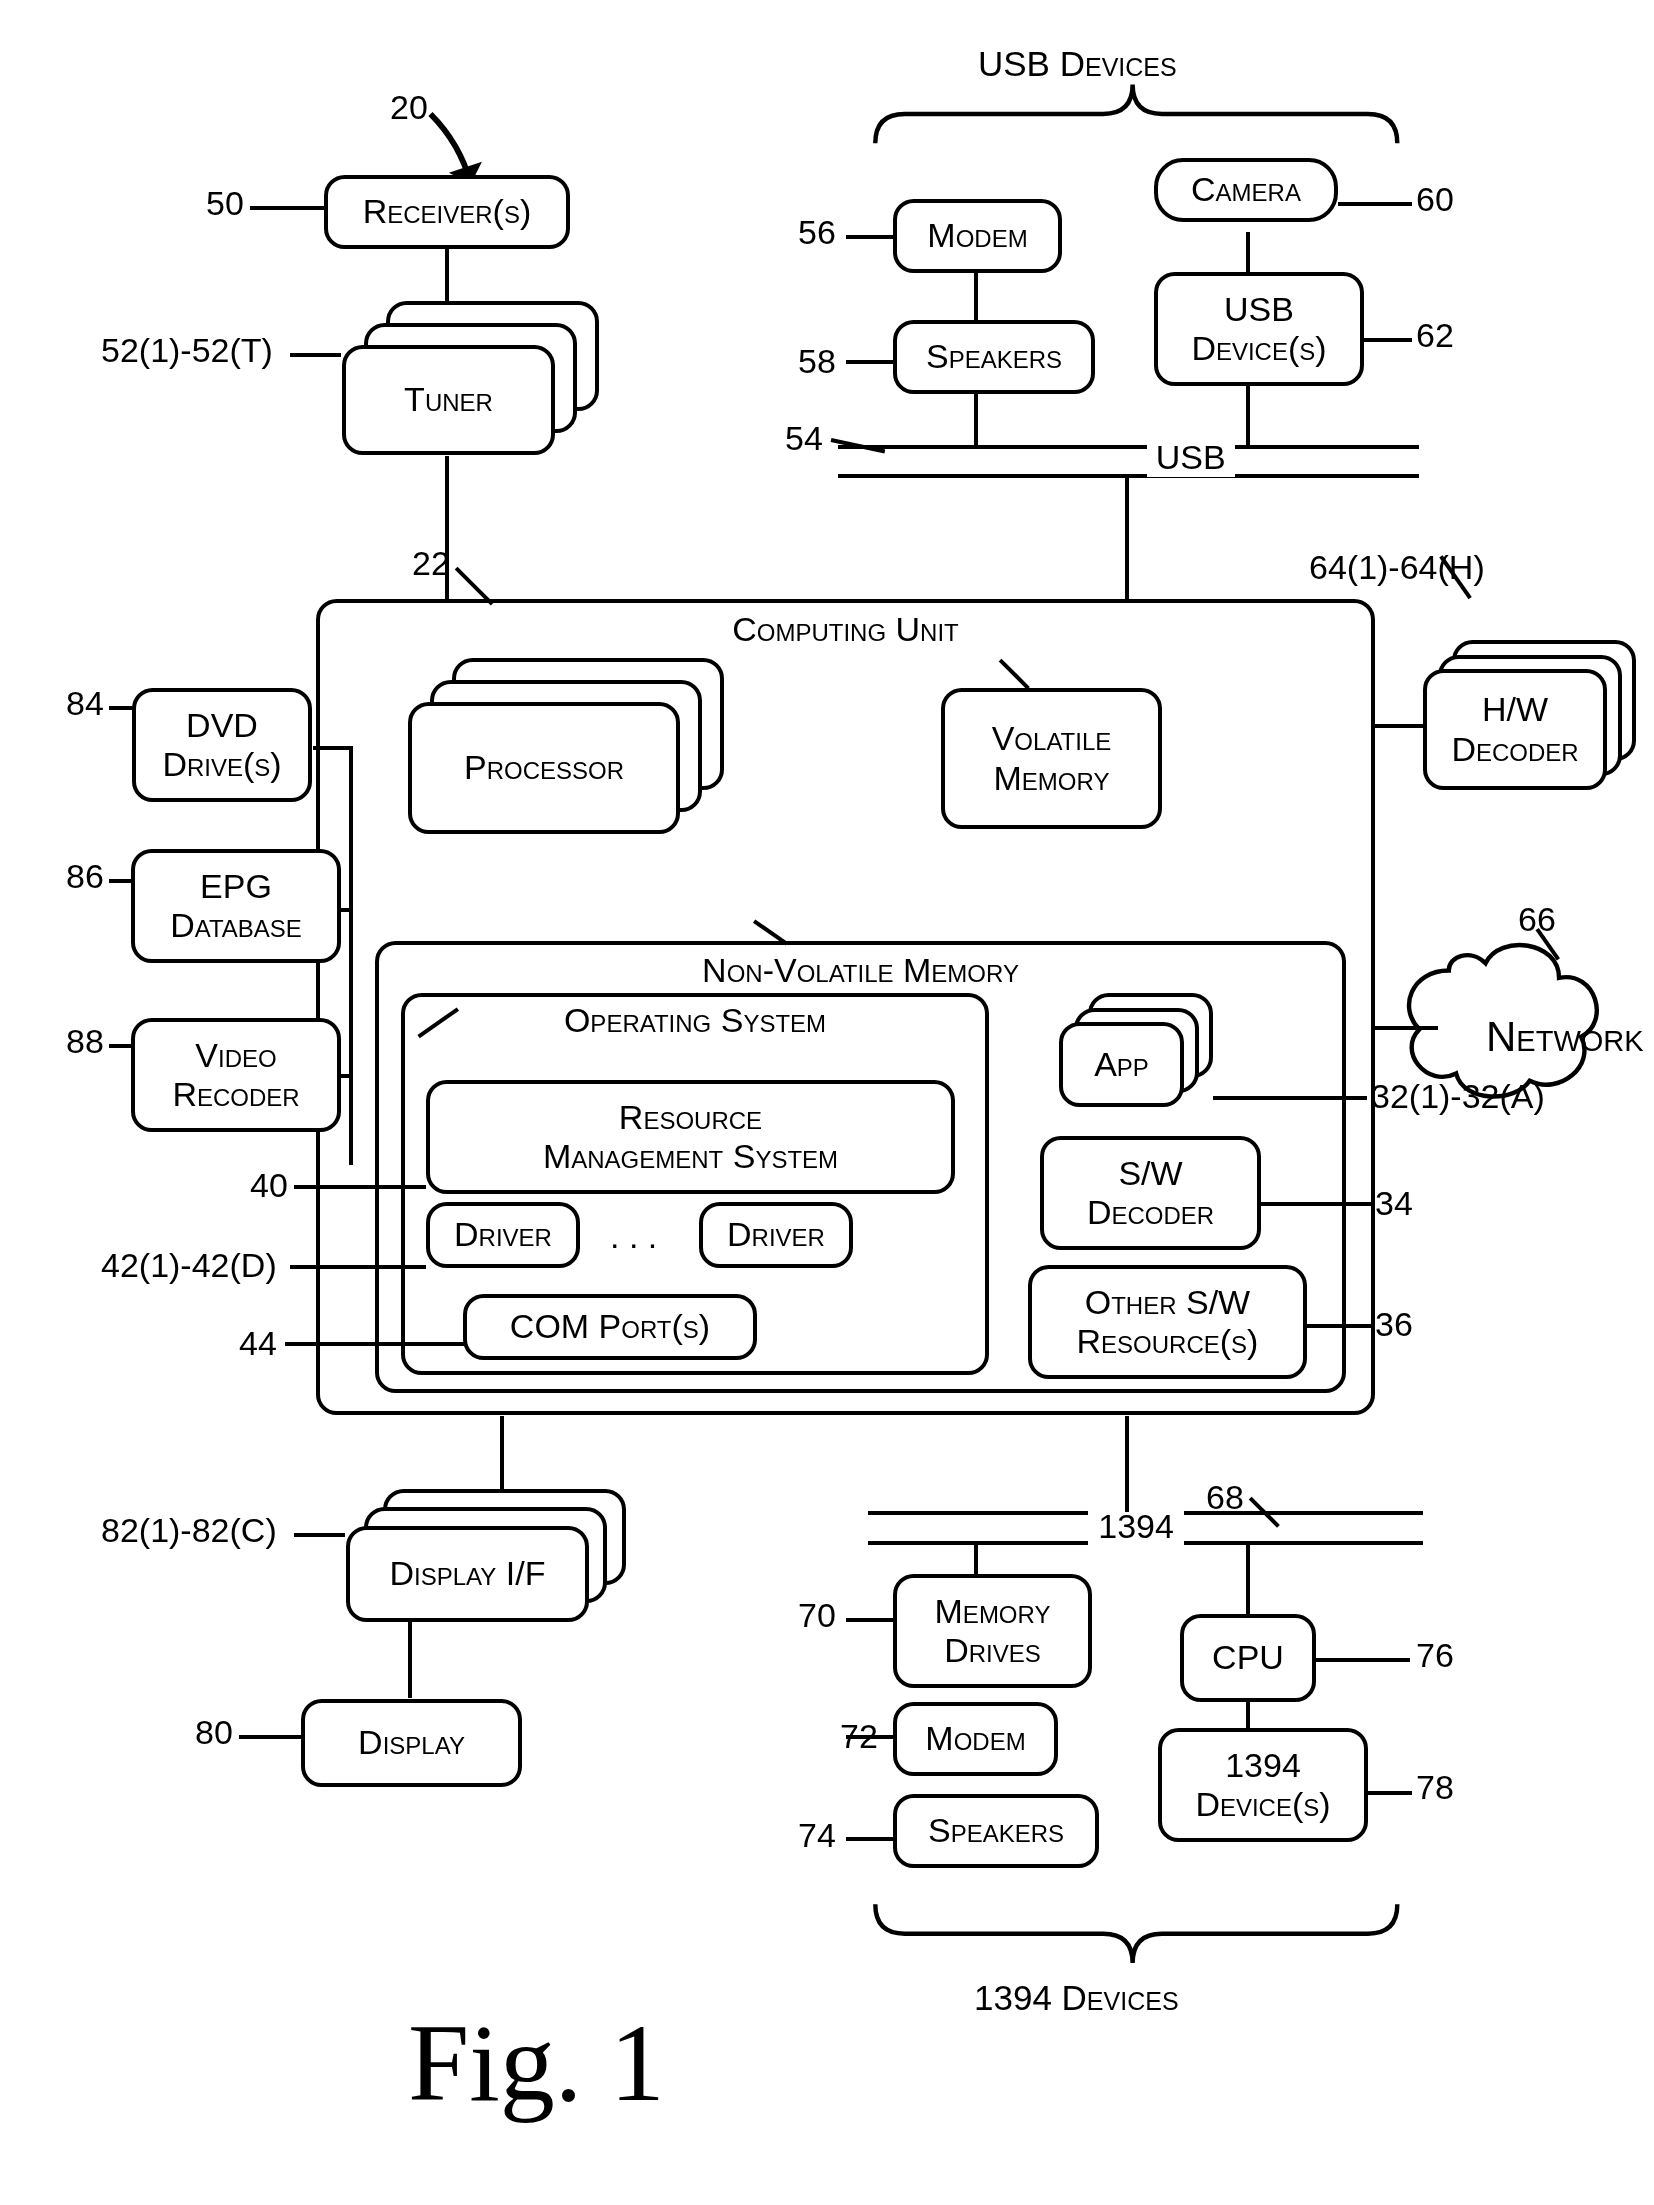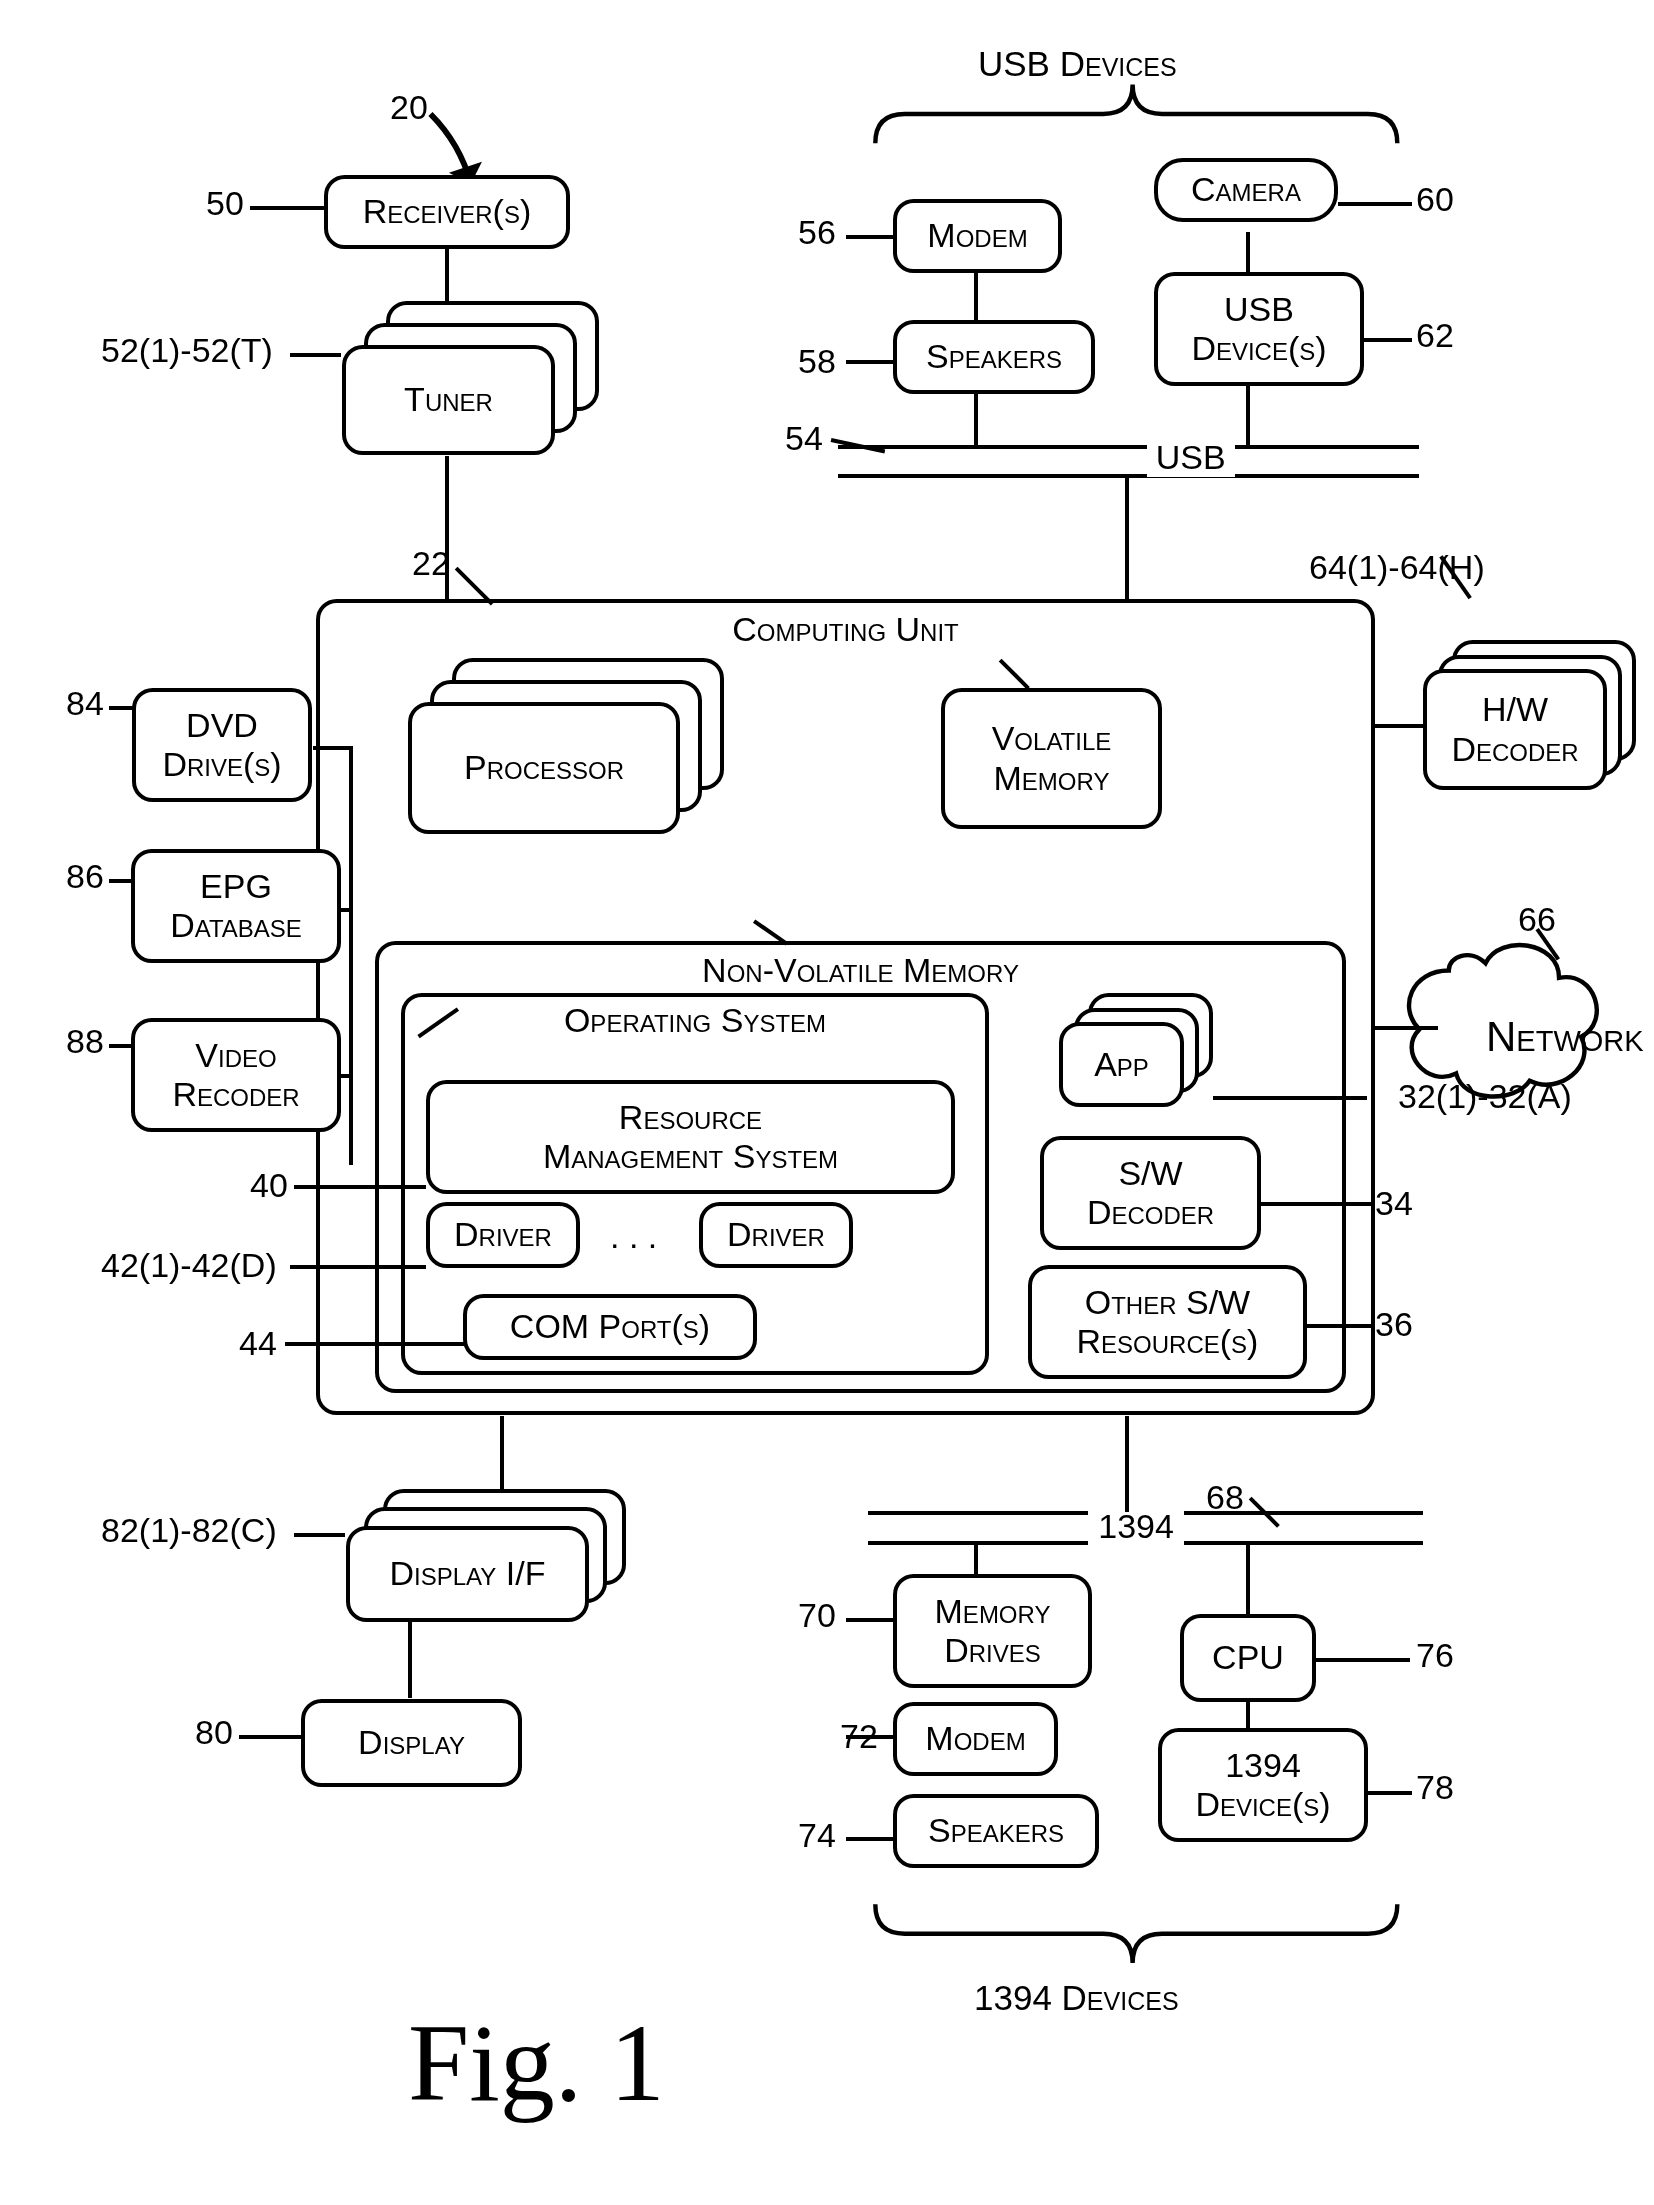--- a/index.html
+++ b/index.html
@@ -98,21 +98,21 @@
 <div class="label" style="left:1309px; top:548px;">64(1)-64(H)</div>
 <div class="label" style="left:1518px; top:900px;">66</div>
 <div class="label" style="left:66px; top:684px;text-align:right;">84</div>
 <div class="label" style="left:66px; top:857px;">86</div>
 <div class="label" style="left:66px; top:1022px;">88</div>
 <div class="label" style="left:712px; top:901px;">28</div>
 <div class="label" style="left:454px; top:974px;">30</div>
 <div class="label" style="left:250px; top:1166px;">40</div>
 <div class="label" style="left:101px; top:1246px;">42(1)-42(D)</div>
 <div class="label" style="left:239px; top:1324px;">44</div>
-<div class="label" style="left:1371px; top:1077px;margin-left:27px;">32(1)-32(A)</div>
+<div class="label" style="left:1371px; top:1077px;">32(1)-32(A)</div>
 <div class="label" style="left:1375px; top:1184px;">34</div>
 <div class="label" style="left:1375px; top:1305px;">36</div>
 <div class="label" style="left:101px; top:1511px;">82(1)-82(C)</div>
 <div class="label" style="left:195px; top:1713px;">80</div>
 <div class="label" style="left:1206px; top:1478px;">68</div>
 <div class="label" style="left:798px; top:1596px;">70</div>
 <div class="label" style="left:840px; top:1717px;">72</div>
 <div class="label" style="left:798px; top:1816px;">74</div>
 <div class="label" style="left:1416px; top:1636px;">76</div>
 <div class="label" style="left:1416px; top:1768px;">78</div>

